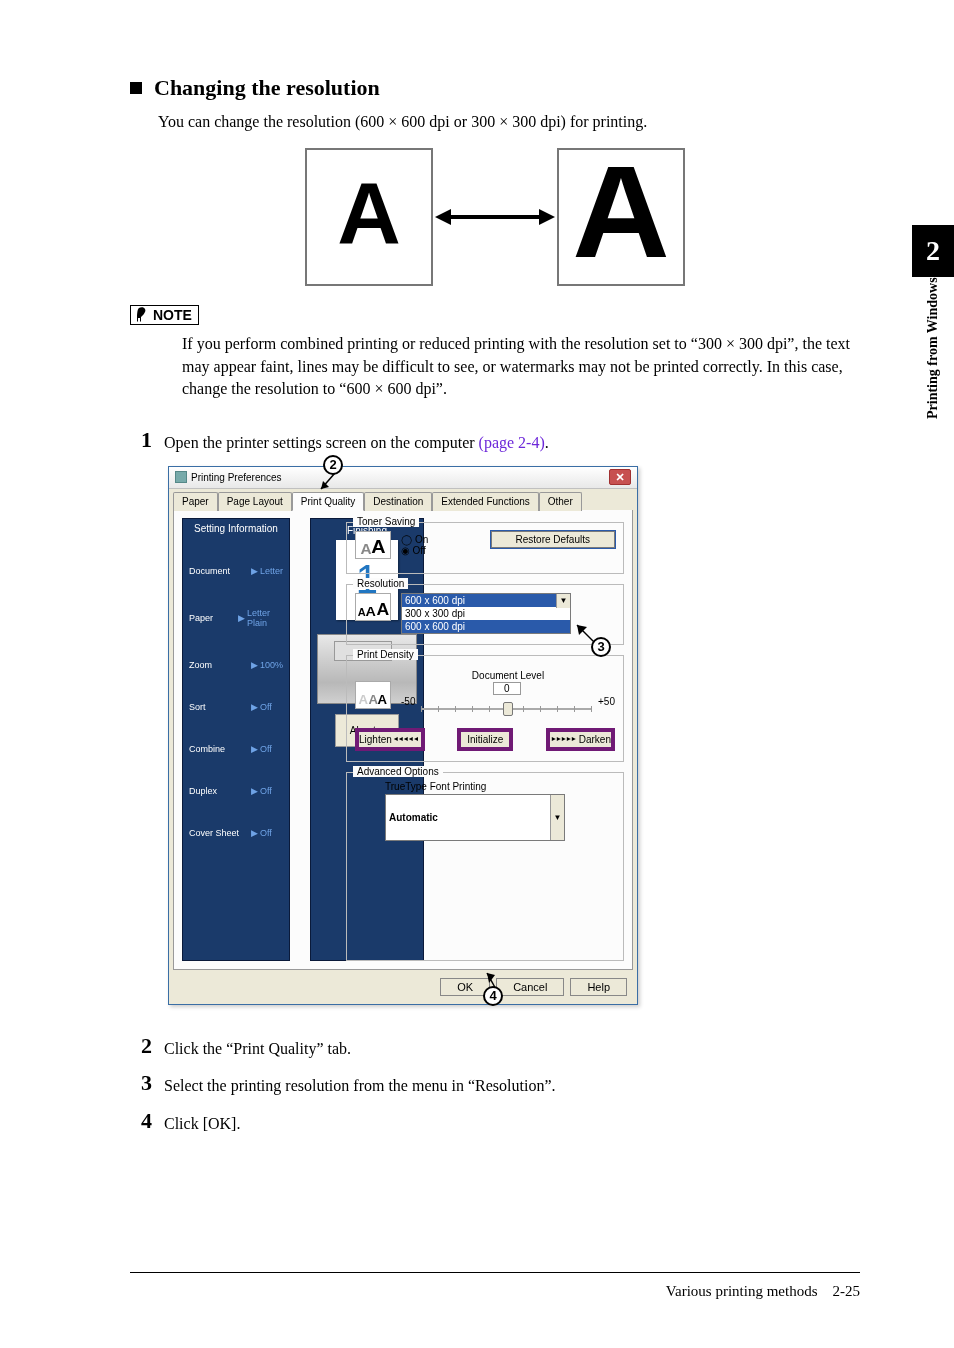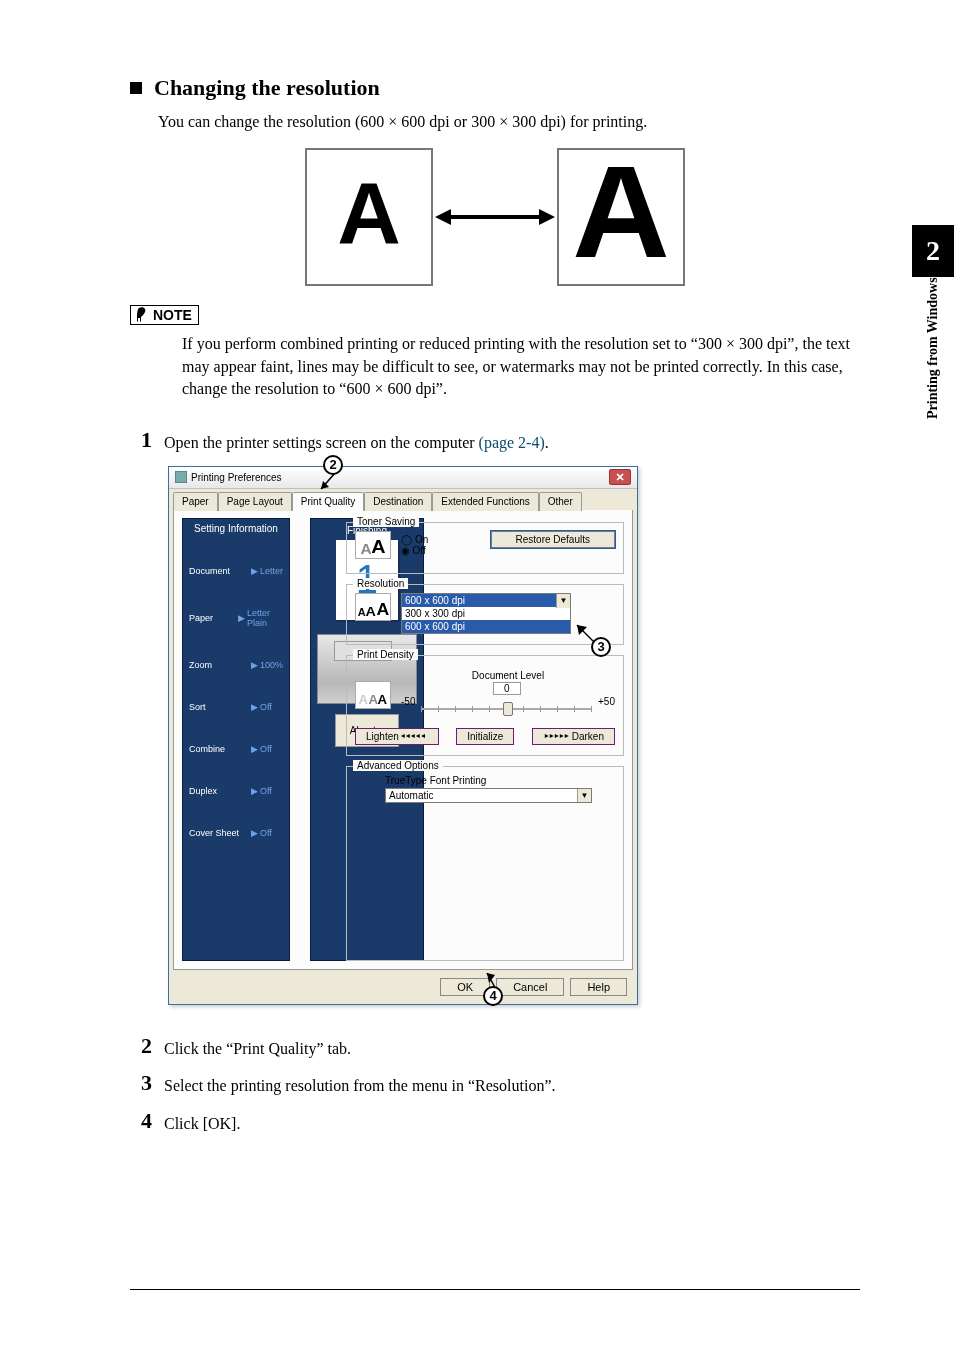--- a/index.html
+++ b/index.html
@@ -94,21 +94,21 @@
     color:#000;
     width: 22px;
     text-align:right;
     line-height: 1;
   }
   .step-text {
     font-size: 16px;
     line-height: 1.4;
     padding-top: 3px;
   }
-  .link { color: #0c4a6e; }
+  .link { color: #6d28d9; }
   .screenshot-wrap {
     margin-left: 38px;
     margin-bottom: 30px;
   }
 
   
   .side-tab {
     position: absolute;
     right: 0;
     top: 225px;
@@ -246,23 +246,23 @@
   .dense-row { display:flex; align-items:center; gap:10px; margin-top:6px;}
   .dense-label { font-size:10px; margin-bottom:2px; text-align:center; }
   .slider {
     flex:1; height: 26px; position:relative;
   }
   .slider .track { position:absolute; left:0; right:0; top:14px; height:2px; background:#aaa; }
   .slider .ticks { position:absolute; left:0; right:0; top:12px; display:flex; justify-content:space-between; }
   .slider .ticks span { width:1px; height:6px; background:#999; }
   .slider .thumb { position:absolute; top:8px; left:48%; width:10px; height:14px; background:#ece9d8; border:1px solid #777; border-radius:2px; }
   .btn-row { display:flex; justify-content:space-between; margin-top:8px; }
-  .small-btn { background:#ece9d8; border:1px solid #701a75; padding:2px 10px; font-size:10px; min-width:56px; text-align:center;}
+  .small-btn { background:#ece9d8; border:4px solid #701a75; padding:2px 0; font-size:10px; min-width:56px; text-align:center;}
   .small-btn .dots { letter-spacing:1px; font-size:8px; vertical-align:2px; margin:0 2px;}
-  .adv-dd { width: 207px; border:1px solid #7a7a7a; background:#fff; padding:1px 3px; position:relative; display:inline-block;}
+  .adv-dd { width: 180px; border:1px solid #7a7a7a; background:#fff; padding:17px 3px; position:relative; display:inline-block;font-weight:bold;}
   .adv-dd .arrow { position:absolute; right:0; top:0; width:14px; height:100%; background:#ece9d8; border-left:1px solid #999; display:flex; align-items:center; justify-content:center; font-size:8px;}
   .dialog-footer {
     display:flex; justify-content:flex-end; gap:6px; padding:8px 10px;
   }
   .dlg-btn { background:#ece9d8; border:1px solid #888; padding:2px 16px; font-size:11px; }
 
   .callout {
     position:absolute; width:20px; height:20px; border:2px solid #000; border-radius:50%;
     background:#fff; display:flex; align-items:center; justify-content:center;
     font-family: Arial; font-weight:bold; font-size:13px;
@@ -528,13 +528,16 @@
     <div class="step-text">Select the printing resolution from the menu in “Resolution”.</div>
   </div>
   <div class="step">
     <div class="step-num">4</div>
     <div class="step-text">Click [OK].</div>
   </div>
 </div>
 
 <div class="footer">
   <div class="footer-line"></div>
+  <div class="footer-text">
+    <span>Various printing methods</span>&nbsp;&nbsp;&nbsp;&nbsp;<span>2-25</span>
+  </div>
 </div>
 
 </body></html>

